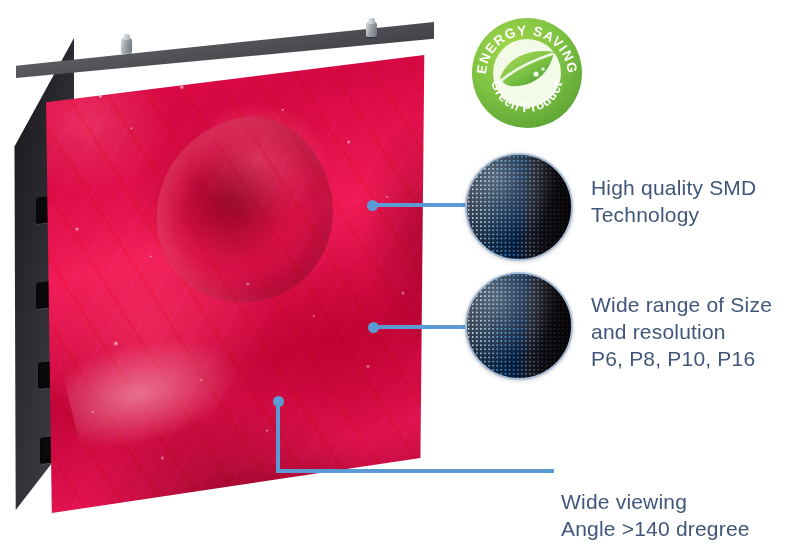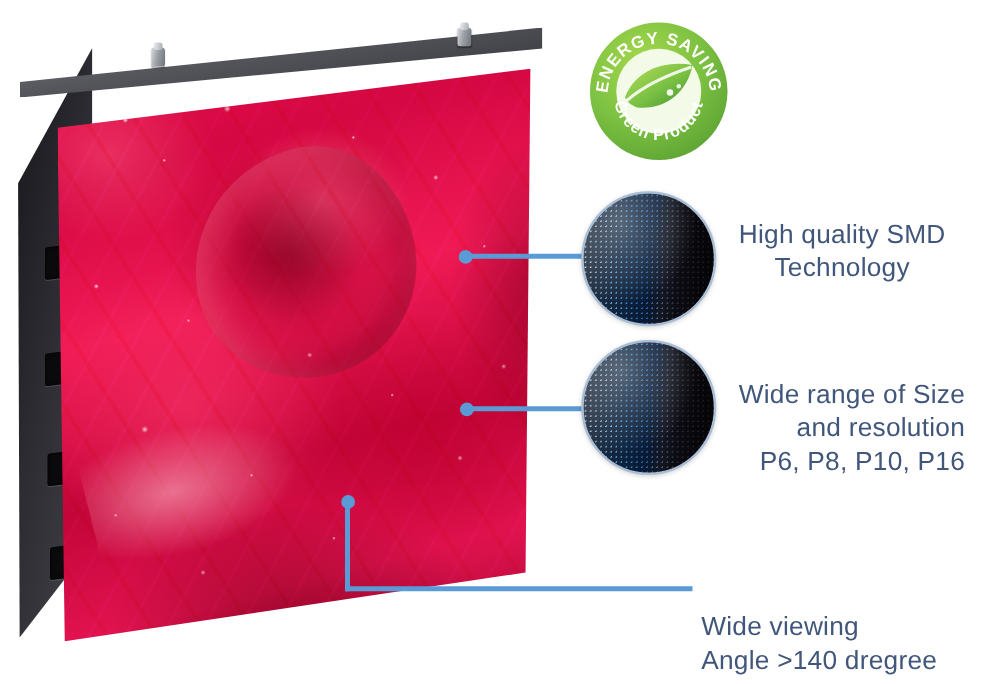--- a/index.html
+++ b/index.html
@@ -242,22 +242,22 @@
 
   
   .feature-text {
     position: absolute;
     color: #40567a;
     font-size: 21px;
     line-height: 27px;
     letter-spacing: .2px;
     white-space: pre-line;
   }
-  #feature-text-1 { left: 591px; top: 174px; text-align: center; }
-  #feature-text-2 { left: 591px; top: 302px; text-align: right; }
+  #feature-text-1 { left: 591px; top: 174px; }
+  #feature-text-2 { left: 591px; top: 291px; }
   #feature-text-3 { left: 561px; top: 448px; margin-top: 40px; }
 </style>
 </head>
 <body>
 
 <div id="stage">
 
   <div id="panel-assembly">
 
     <div class="cabinet-side"></div>

